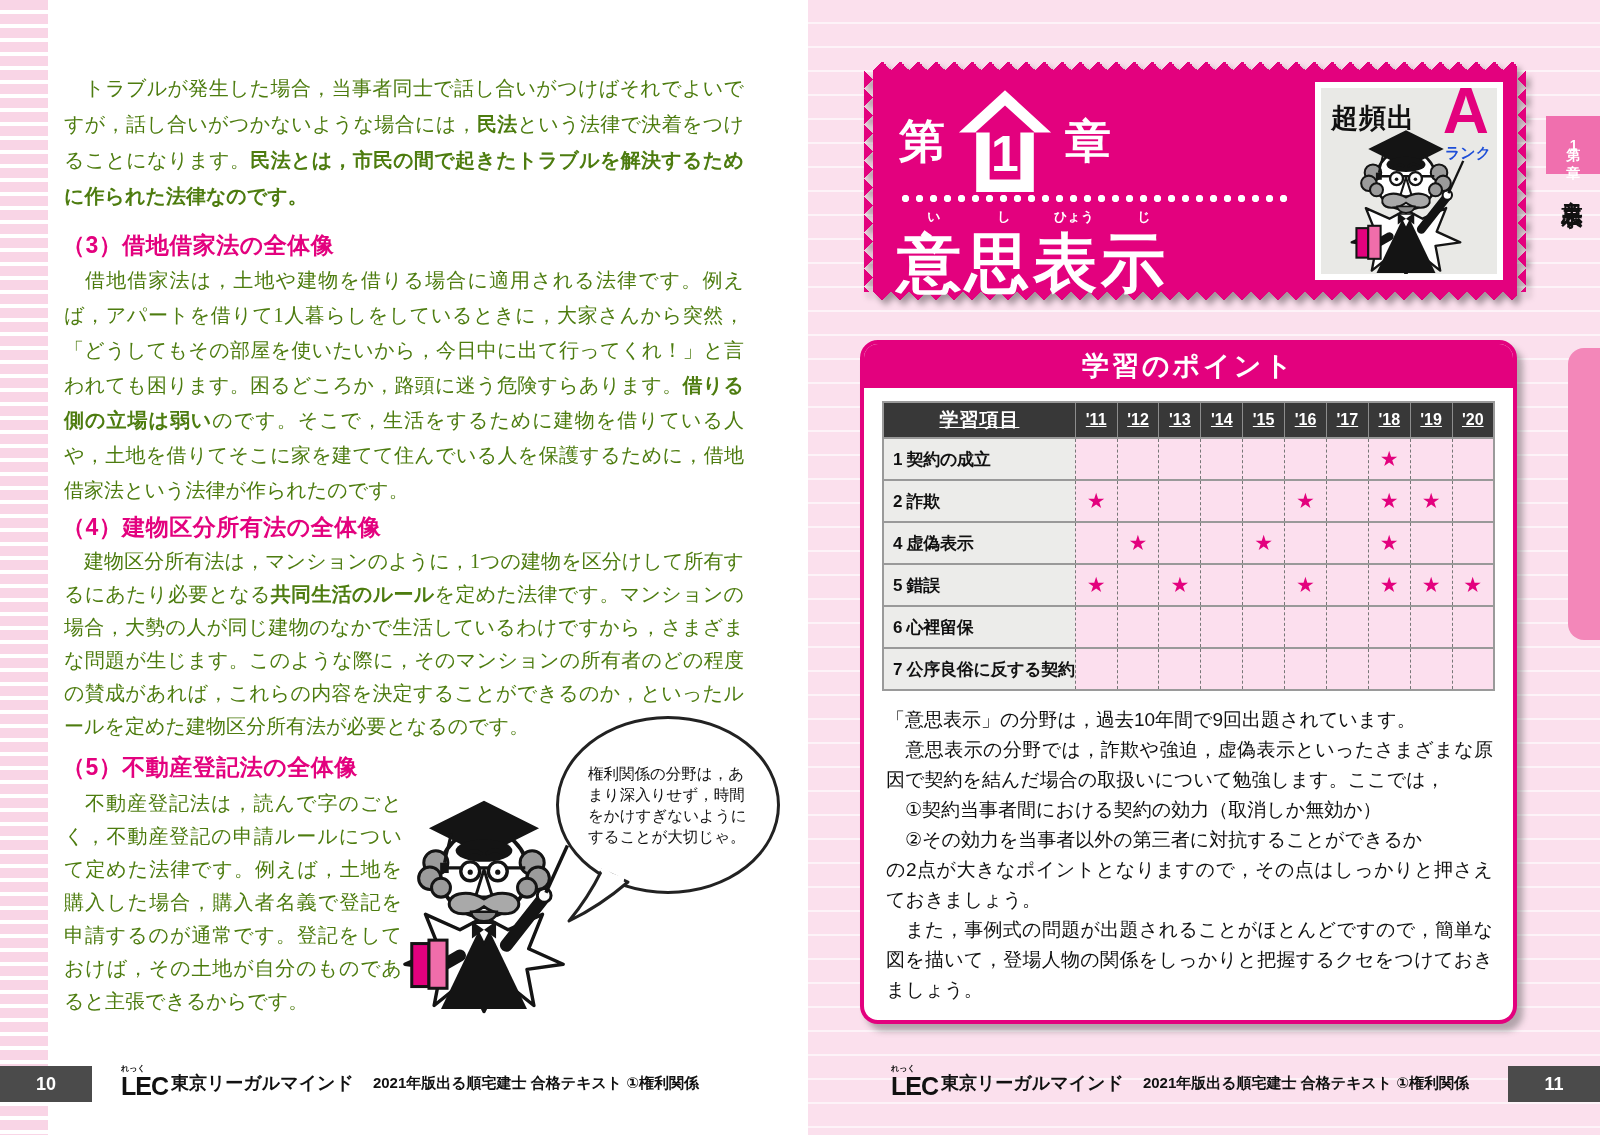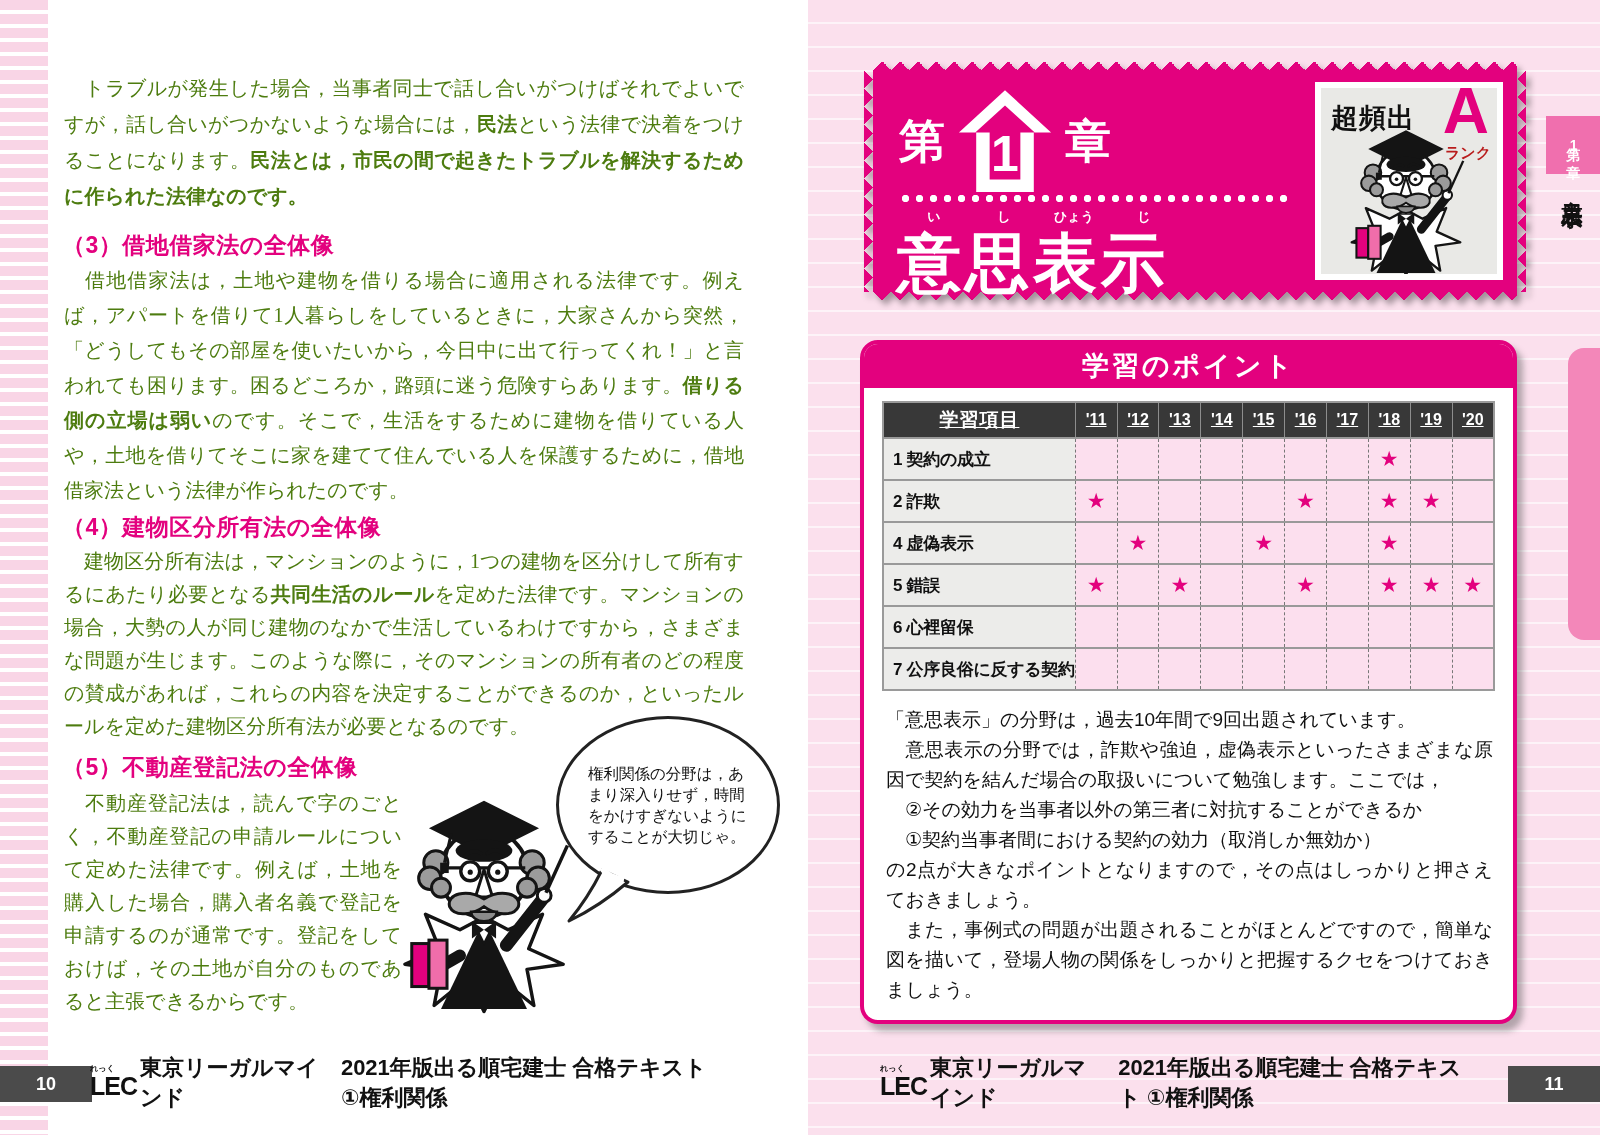--- a/index.html
+++ b/index.html
@@ -59,21 +59,21 @@
     background:radial-gradient(circle at 4.5px 4.5px,#fff 3.4px,#fff0 4px) 0 0/14px 9px repeat-x;}
   .furi-row{position:absolute;left:26px;top:138px;display:flex;}
   .furi{width:70px;text-align:center;font-size:13px;font-weight:700;color:#fff;}
   .stamp-title{position:absolute;left:24px;top:150px;font-size:64px;font-weight:800;color:#fff;letter-spacing:4px;}
 
   
   .badge{position:absolute;right:14px;top:12px;width:188px;height:198px;background:#e9e9e6;
     border:6px solid #fff;overflow:hidden;}
   .badge-label{position:absolute;left:10px;top:12px;font-size:27px;font-weight:900;color:#101010;letter-spacing:1px;z-index:2;}
   .badge-rank{position:absolute;right:8px;top:-14px;font-size:64px;font-weight:900;color:var(--mag);z-index:2;}
-  .badge-rank-suffix{position:absolute;right:6px;top:56px;font-size:15px;font-weight:700;color:#b91c1c;z-index:2;}
+  .badge-rank-suffix{position:absolute;right:6px;top:56px;font-size:15px;font-weight:700;color:#1d4ed8;z-index:2;}
   .badge-prof{position:absolute;left:26px;bottom:-4px;z-index:1;}
 
   
   .tab-square{position:absolute;left:1546px;top:116px;width:54px;height:58px;background:var(--tab-pink);
     color:#fff;display:flex;align-items:center;justify-content:center;
     writing-mode:vertical-rl;text-orientation:upright;font-size:14px;font-weight:700;line-height:1.1;}
   .tab-title{position:absolute;left:1558px;top:184px;writing-mode:vertical-rl;text-orientation:upright;
     font-size:21px;font-weight:700;color:#111;letter-spacing:3px;}
   .edge-strip{position:absolute;left:1568px;top:348px;width:32px;height:292px;background:#f387b9;
     border-radius:16px 0 0 16px;}
@@ -99,22 +99,22 @@
   .pgbox{position:absolute;top:1066px;width:92px;height:36px;background:#4b4b4b;color:#fff;
     font-size:18px;font-weight:700;display:flex;align-items:center;justify-content:center;}
   #pgbox-left{left:0;}
   #pgbox-right{left:1508px;}
   .footer-row{position:absolute;top:1068px;height:30px;display:flex;align-items:center;justify-content:center;
     gap:3px;font-weight:700;color:#111;}
   #footer-left{left:90px;width:640px;}
   #footer-right{left:880px;width:600px;}
   .lec{position:relative;font-size:25px;font-weight:900;letter-spacing:-1px;padding-top:6px;line-height:1;}
   .lec .ruby{position:absolute;left:0;top:-3px;font-size:8px;font-weight:700;letter-spacing:0;}
-  .company{font-size:22px;letter-spacing:0;}
-  .book{font-size:22px;margin-left:16px;}
+  .company{font-size:18px;letter-spacing:0;}
+  .book{font-size:15px;margin-left:16px;}
 </style>
 </head>
 <body>
 
 <svg width="0" height="0" style="position:absolute">
   <symbol id="prof" viewBox="0 0 200 260">
     <polygon points="100,145 128,160 168,142 152,182 192,200 150,206 158,248 118,216 100,255 82,216 42,248 50,206 8,200 48,182 32,142 72,160" fill="#fff" stroke="#141414" stroke-width="4" stroke-linejoin="round"></polygon>
     <line x1="72" y1="190" x2="44" y2="206" stroke="#141414" stroke-width="14" stroke-linecap="round"></line>
     <rect x="16" y="176" width="20" height="50" fill="#e3017e" stroke="#141414" stroke-width="3.5"></rect>
     <rect x="36" y="172" width="21" height="56" fill="#f06daa" stroke="#141414" stroke-width="3.5"></rect>
@@ -319,22 +319,22 @@
           <td class="cell"></td>
           <td class="cell"></td>
           <td class="cell"></td>
           <td class="cell"></td>
         </tr>
       </tbody>
   </table>
   <div class="notes">
     <p>「意思表示」の分野は，過去10年間で9回出題されています。</p>
     <p>　意思表示の分野では，詐欺や強迫，虚偽表示といったさまざまな原因で契約を結んだ場合の取扱いについて勉強します。ここでは，</p>
+    <p class="ind">①契約当事者間における契約の効力（取消しか無効か）</p>
     <p class="ind">②その効力を当事者以外の第三者に対抗することができるか</p>
-    <p class="ind">①契約当事者間における契約の効力（取消しか無効か）</p>
     <p>の2点が大きなポイントとなりますので，その点はしっかりと押さえておきましょう。</p>
     <p>　また，事例式の問題が出題されることがほとんどですので，簡単な図を描いて，登場人物の関係をしっかりと把握するクセをつけておきましょう。</p>
   </div>
 </div>
 
 <div class="pgbox" id="pgbox-right">11</div>
 <div class="footer-row" id="footer-right">
   <span class="lec"><span class="ruby">れっく</span><span>LEC</span></span>
   <span class="company">東京リーガルマインド</span>
   <span class="book">2021年版出る順宅建士 合格テキスト ①権利関係</span>

